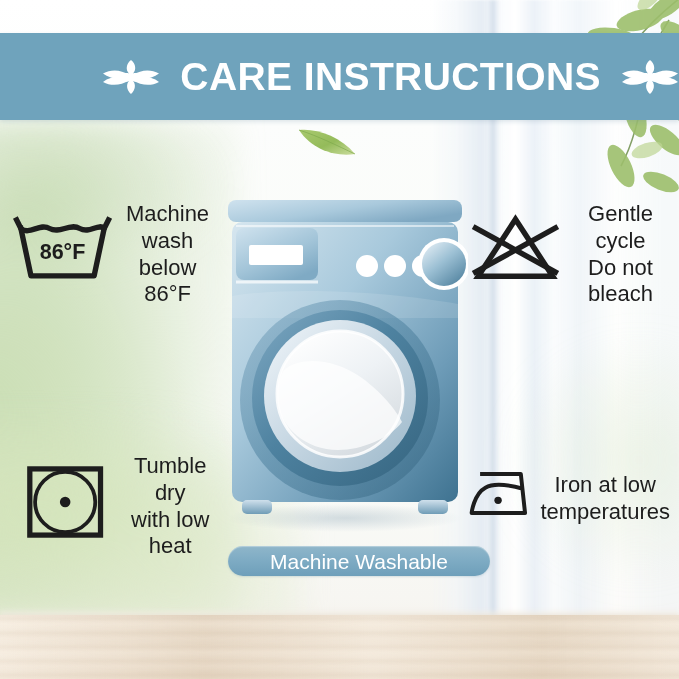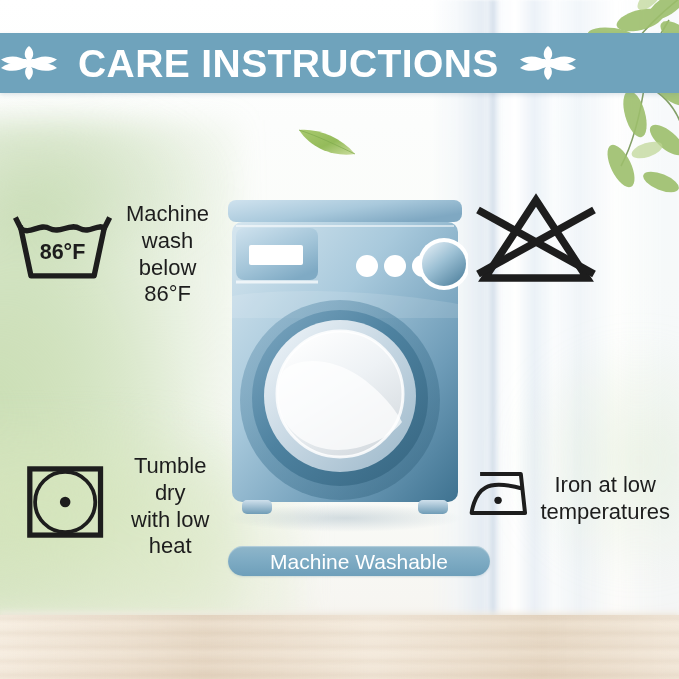--- a/index.html
+++ b/index.html
@@ -146,25 +146,25 @@
   .leaf-float {
     position: absolute;
     left: 296px; top: 124px;
     width: 62px; height: 34px;
   }
 
   
   .banner {
     position: absolute;
     left: 0; top: 33px;
-    width: 679px; height: 60px;
+    width: 679px; height: 87px;
     background: #6fa3bc;
     display: flex;
     align-items: center;
-    justify-content: flex-start;
+    justify-content: flex-end;
     box-shadow: 0 2px 4px rgba(90,130,150,0.18);
   }
   .banner-title {
     color: #ffffff;
     font-size: 39px;
     font-weight: bold;
     letter-spacing: 0.4px;
     white-space: nowrap;
     line-height: 1;
     padding: 0 6px;
@@ -320,20 +320,22 @@
     <div class="cell-label">Machine wash
 below 86°F</div>
   </div>
 
   <div class="cell" id="cell-bleach">
     <svg class="cell-icon" width="152" height="100" viewBox="0 0 152 100">
       <path d="M76 8 L127 86 L25 86 Z" fill="none" stroke="#1d1d1d" stroke-width="7.5" stroke-linejoin="miter"></path>
       <line x1="18" y1="18" x2="134" y2="82" stroke="#1d1d1d" stroke-width="7.5" stroke-linecap="butt"></line>
       <line x1="134" y1="18" x2="18" y2="82" stroke="#1d1d1d" stroke-width="7.5" stroke-linecap="butt"></line>
     </svg>
+    <div class="cell-label">Gentle cycle
+Do not bleach</div>
   </div>
 
   <div class="cell" id="cell-iron">
     <svg class="cell-icon" width="152" height="100" viewBox="0 0 152 100">
       <path d="M38 12 L115 12 L123 86 L22 86 C22 86, 26 50, 48 38 C62 30, 86 31, 119 40" fill="none" stroke="#1d1d1d" stroke-width="7.5" stroke-linejoin="round" stroke-linecap="butt"></path>
       <circle cx="72" cy="62" r="7" fill="#1d1d1d"></circle>
     </svg>
     <div class="cell-label">Iron at low
 temperatures</div>
   </div>

